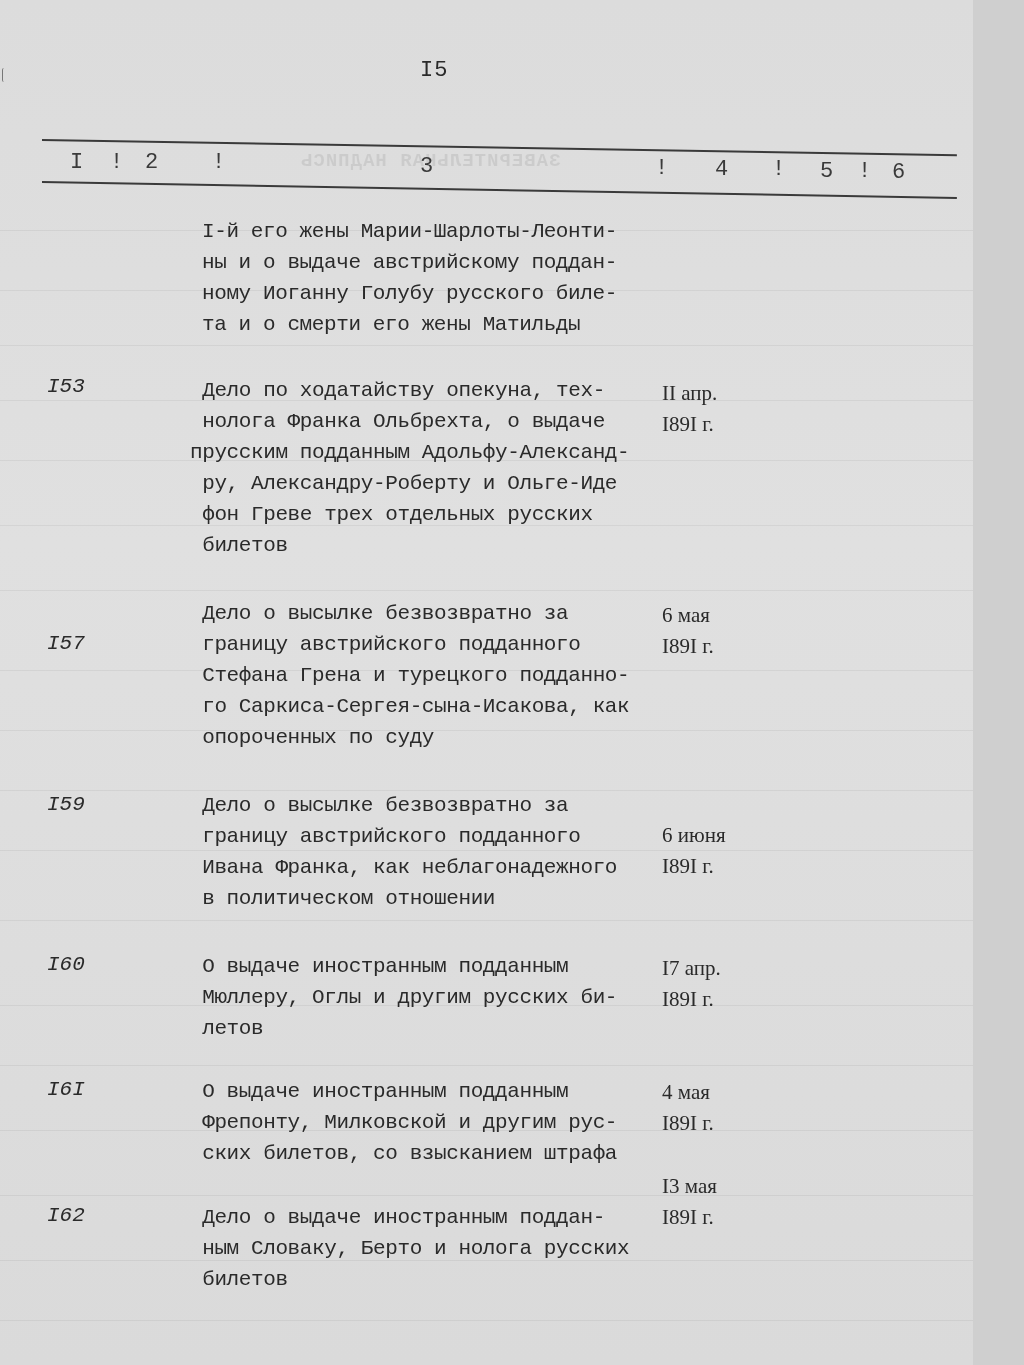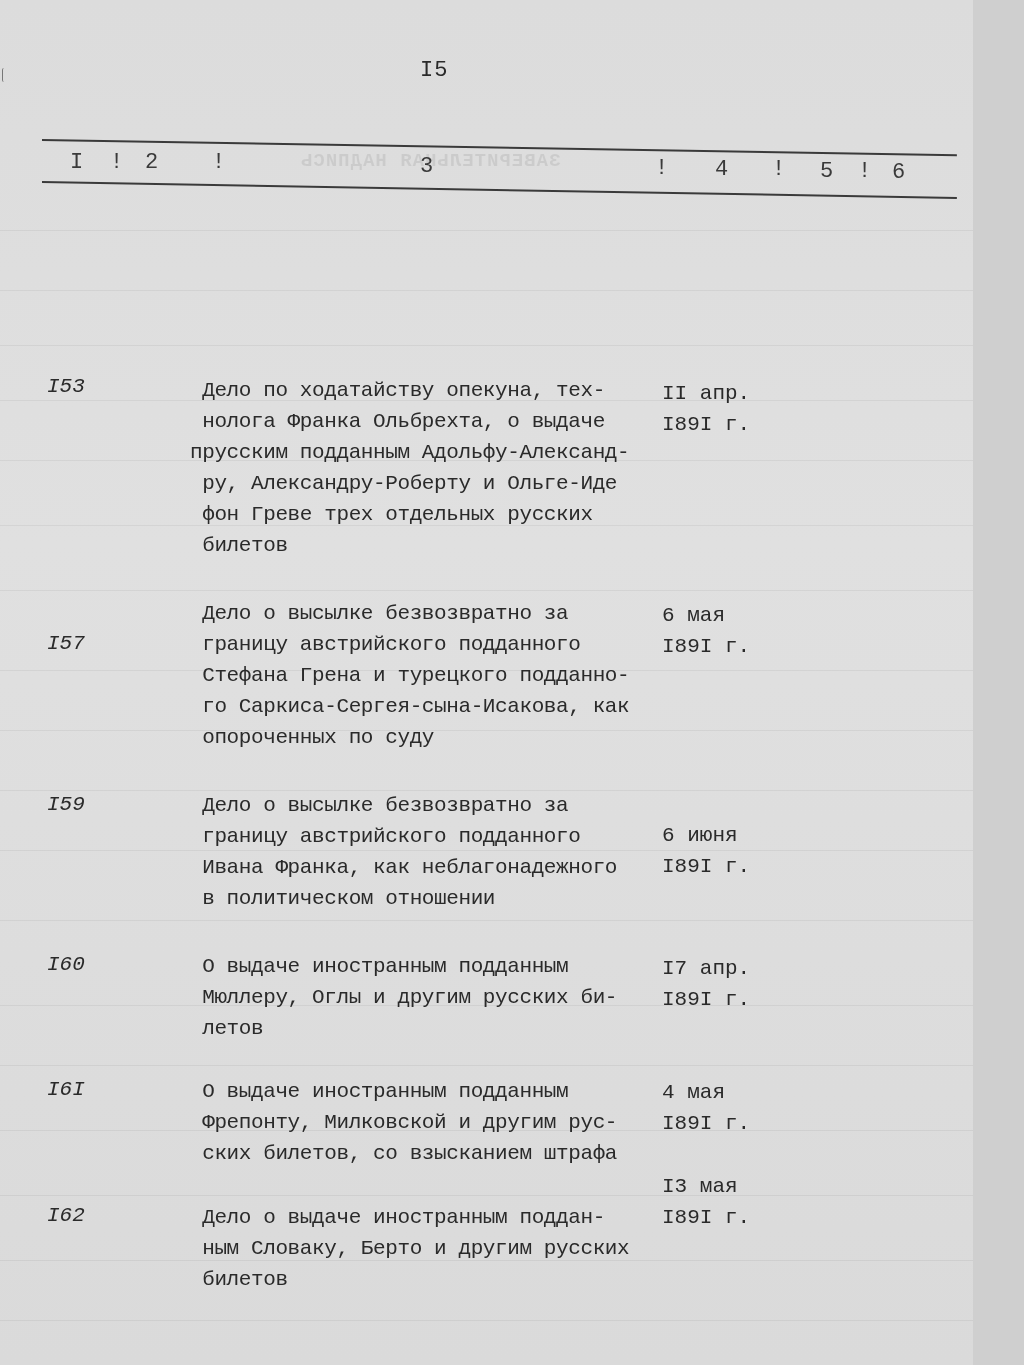--- a/index.html
+++ b/index.html
@@ -102,20 +102,21 @@
       line-height: 31px;
       white-space: pre;
       letter-spacing: -0.4px;
     }
     .entry-date {
       position: absolute;
       left: 662px;
       font-size: 21px;
       line-height: 31px;
       white-space: pre;
+      font-family: Liberation Serif, serif;
     }
     .scan-mark {
       position: absolute;
       left: 2px;
       top: 68px;
       width: 3px;
       height: 14px;
       border-left: 1px solid #777;
       border-radius: 3px;
     }
@@ -161,20 +162,24 @@
     <span style="left:655px;top:6px">!</span>
     <span style="left:715px;top:7px">4</span>
     <span style="left:772px;top:7px">!</span>
     <span style="left:820px;top:9px">5</span>
     <span style="left:858px;top:9px">!</span>
     <span style="left:892px;top:10px">6</span>
   </div>
 
   <div class="rule rule-bottom"></div>
 
+  <div class="entry-text" style="top:216px;left:202px">I-й его жены Марии-Шарлоты-Леонти-
+ны и о выдаче австрийскому поддан-
+ному Иоганну Голубу русского биле-
+та и о смерти его жены Матильды</div>
 
   <div class="entry-number" style="top:375px">I53</div>
   <div class="entry-text" style="top:375px"> Дело по ходатайству опекуна, тех-
  нолога Франка Ольбрехта, о выдаче
 прусским подданным Адольфу-Александ-
  ру, Александру-Роберту и Ольге-Иде
  фон Греве трех отдельных русских
  билетов</div>
   <div class="entry-date" style="top:378px">II апр.
 I89I г.</div>
@@ -205,20 +210,20 @@
 
   <div class="entry-number" style="top:1078px">I6I</div>
   <div class="entry-text" style="top:1076px"> О выдаче иностранным подданным
  Фрепонту, Милковской и другим рус-
  ских билетов, со взысканием штрафа</div>
   <div class="entry-date" style="top:1077px">4 мая
 I89I г.</div>
 
   <div class="entry-number" style="top:1204px">I62</div>
   <div class="entry-text" style="top:1202px"> Дело о выдаче иностранным поддан-
- ным Словаку, Берто и другим русских
+ ным Словаку, Берто и нолога русских
  билетов</div>
   <div class="entry-date" style="top:1171px">I3 мая
 I89I г.</div>
 
 </div>
 
 <div class="page-edge"></div>
 
 </body></html>

